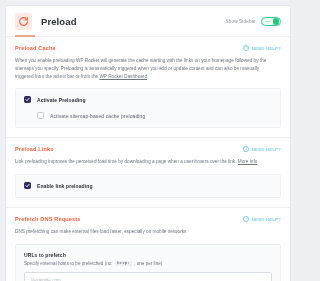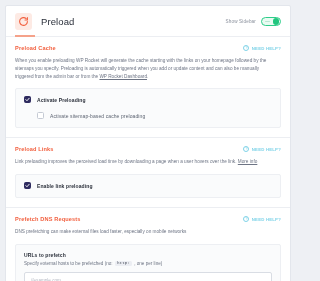--- a/index.html
+++ b/index.html
@@ -33,21 +33,21 @@
   .hdr-icon {
     width: 17px; height: 17px;
     background: #fdeae4;
     border-radius: 3px;
     display: flex; align-items: center; justify-content: center;
     flex: none;
   }
   .hdr-icon svg { display: block; }
   .hdr-title {
     font-size: 9.5px;
-    font-weight: normal;
+    font-weight: bold;
     color: #2a2f3a;
     margin-left: 9px;
     letter-spacing: .1px;
   }
   .hdr-right {
     margin-left: auto;
     display: flex;
     align-items: center;
     gap: 5px;
   }

